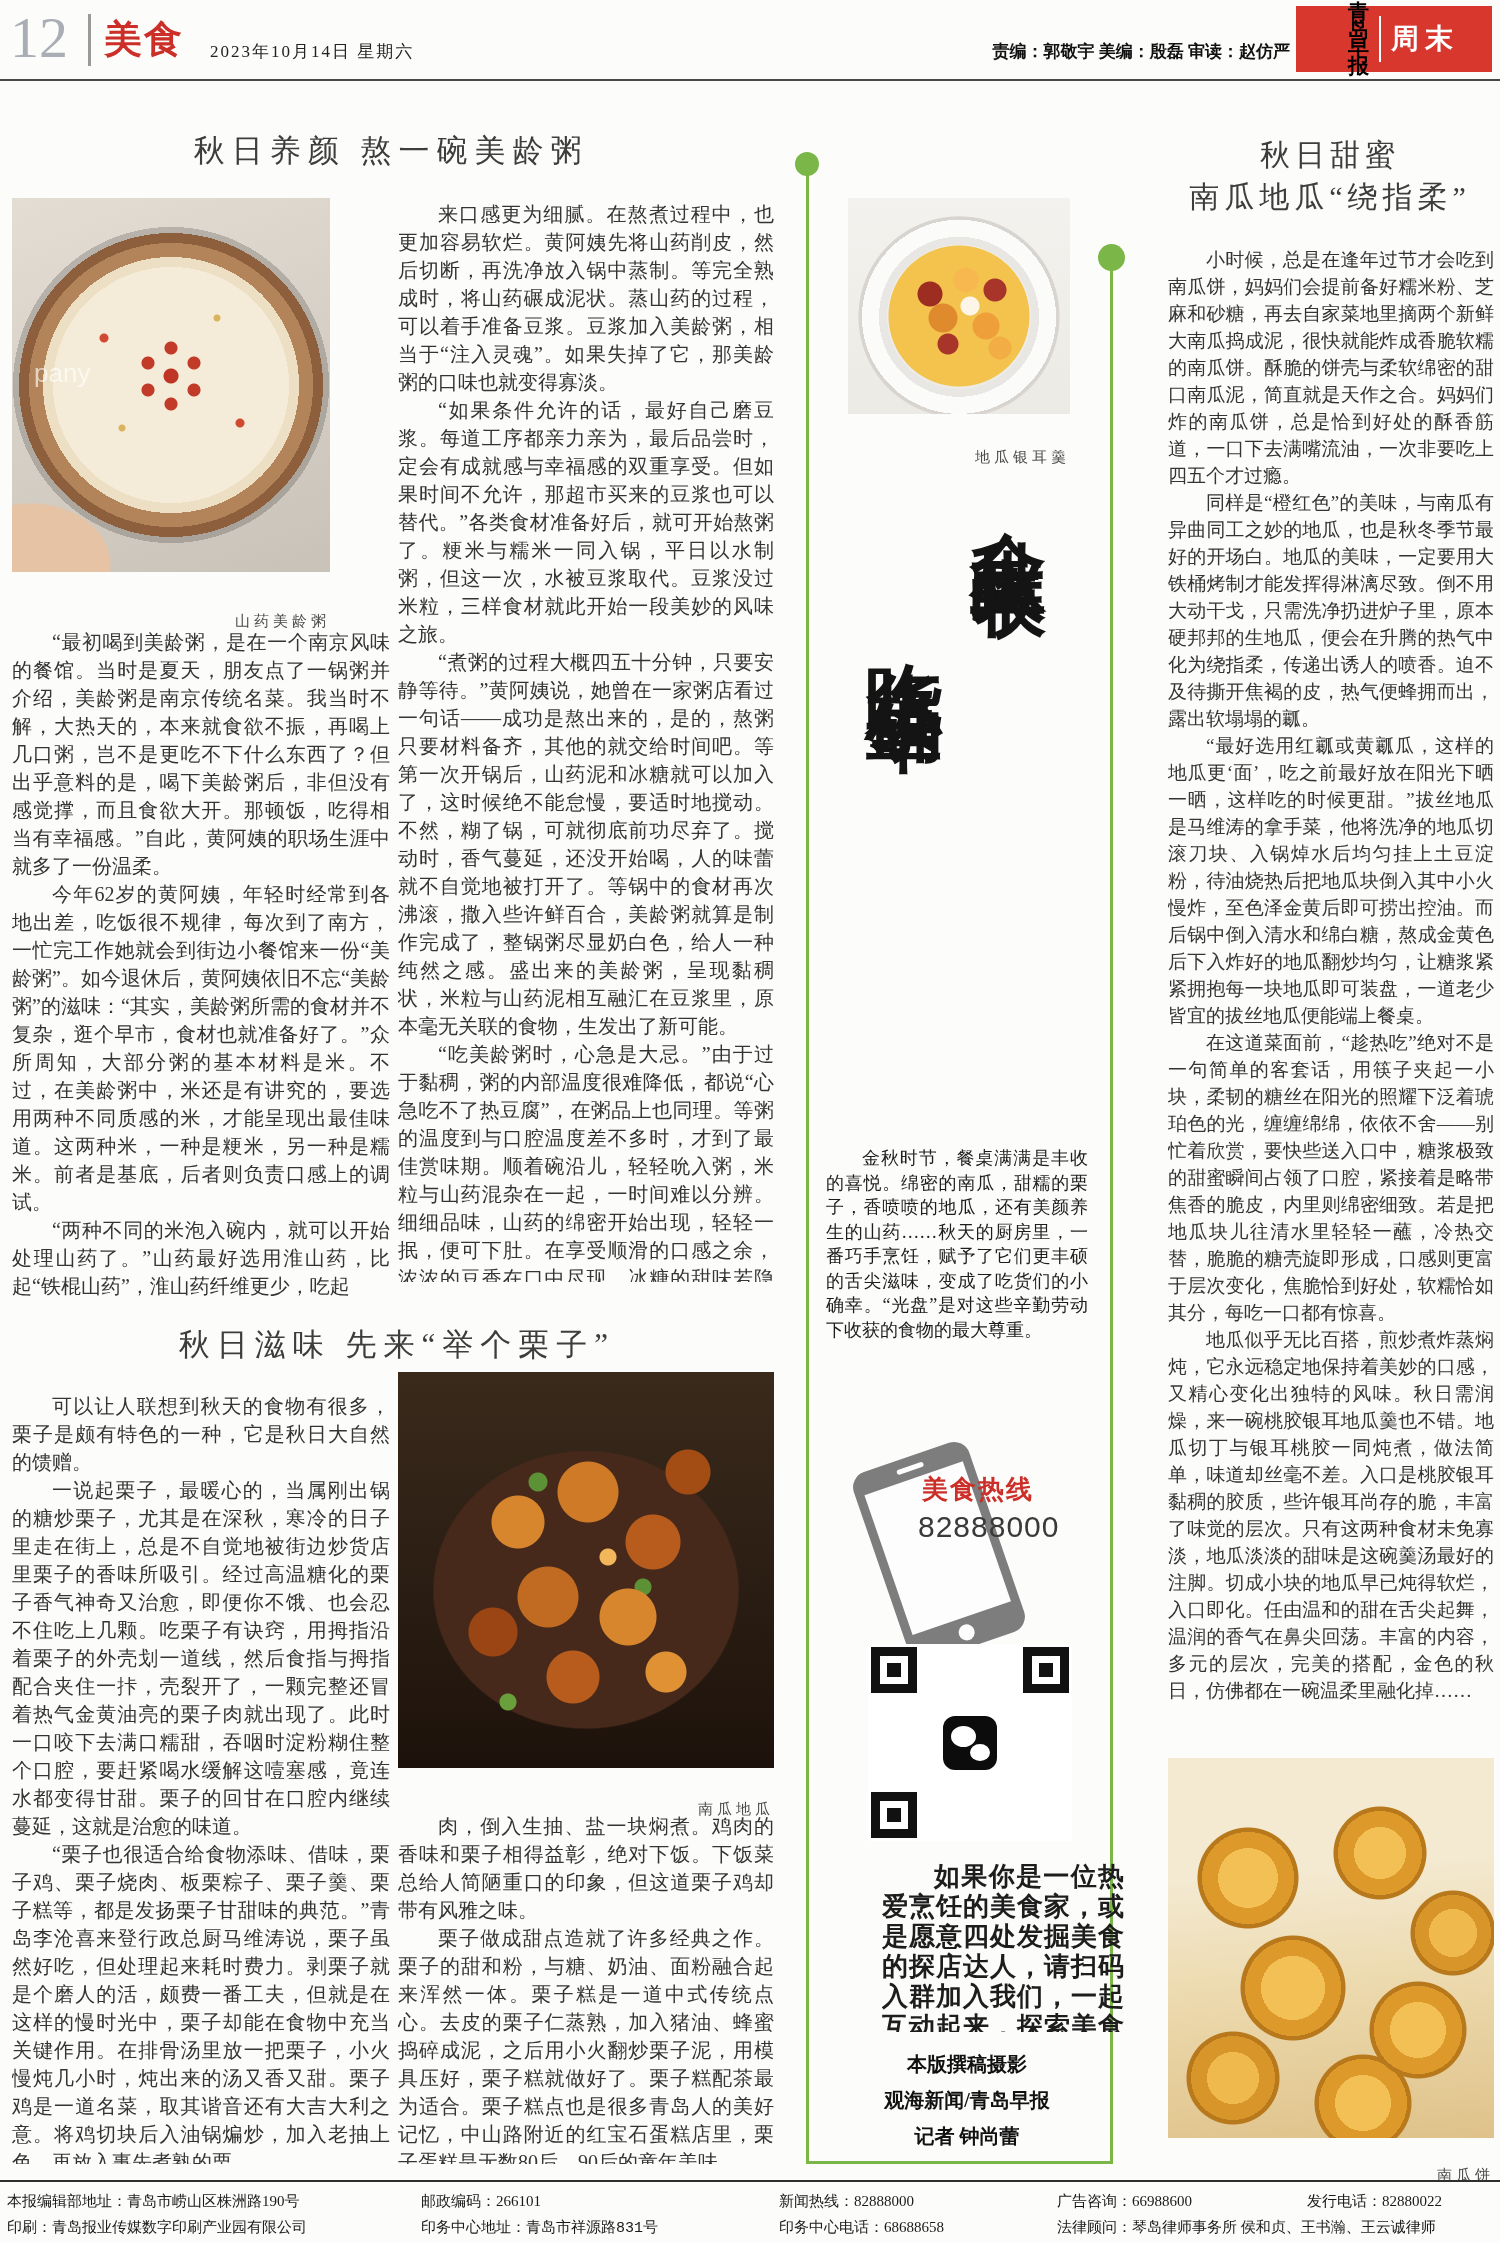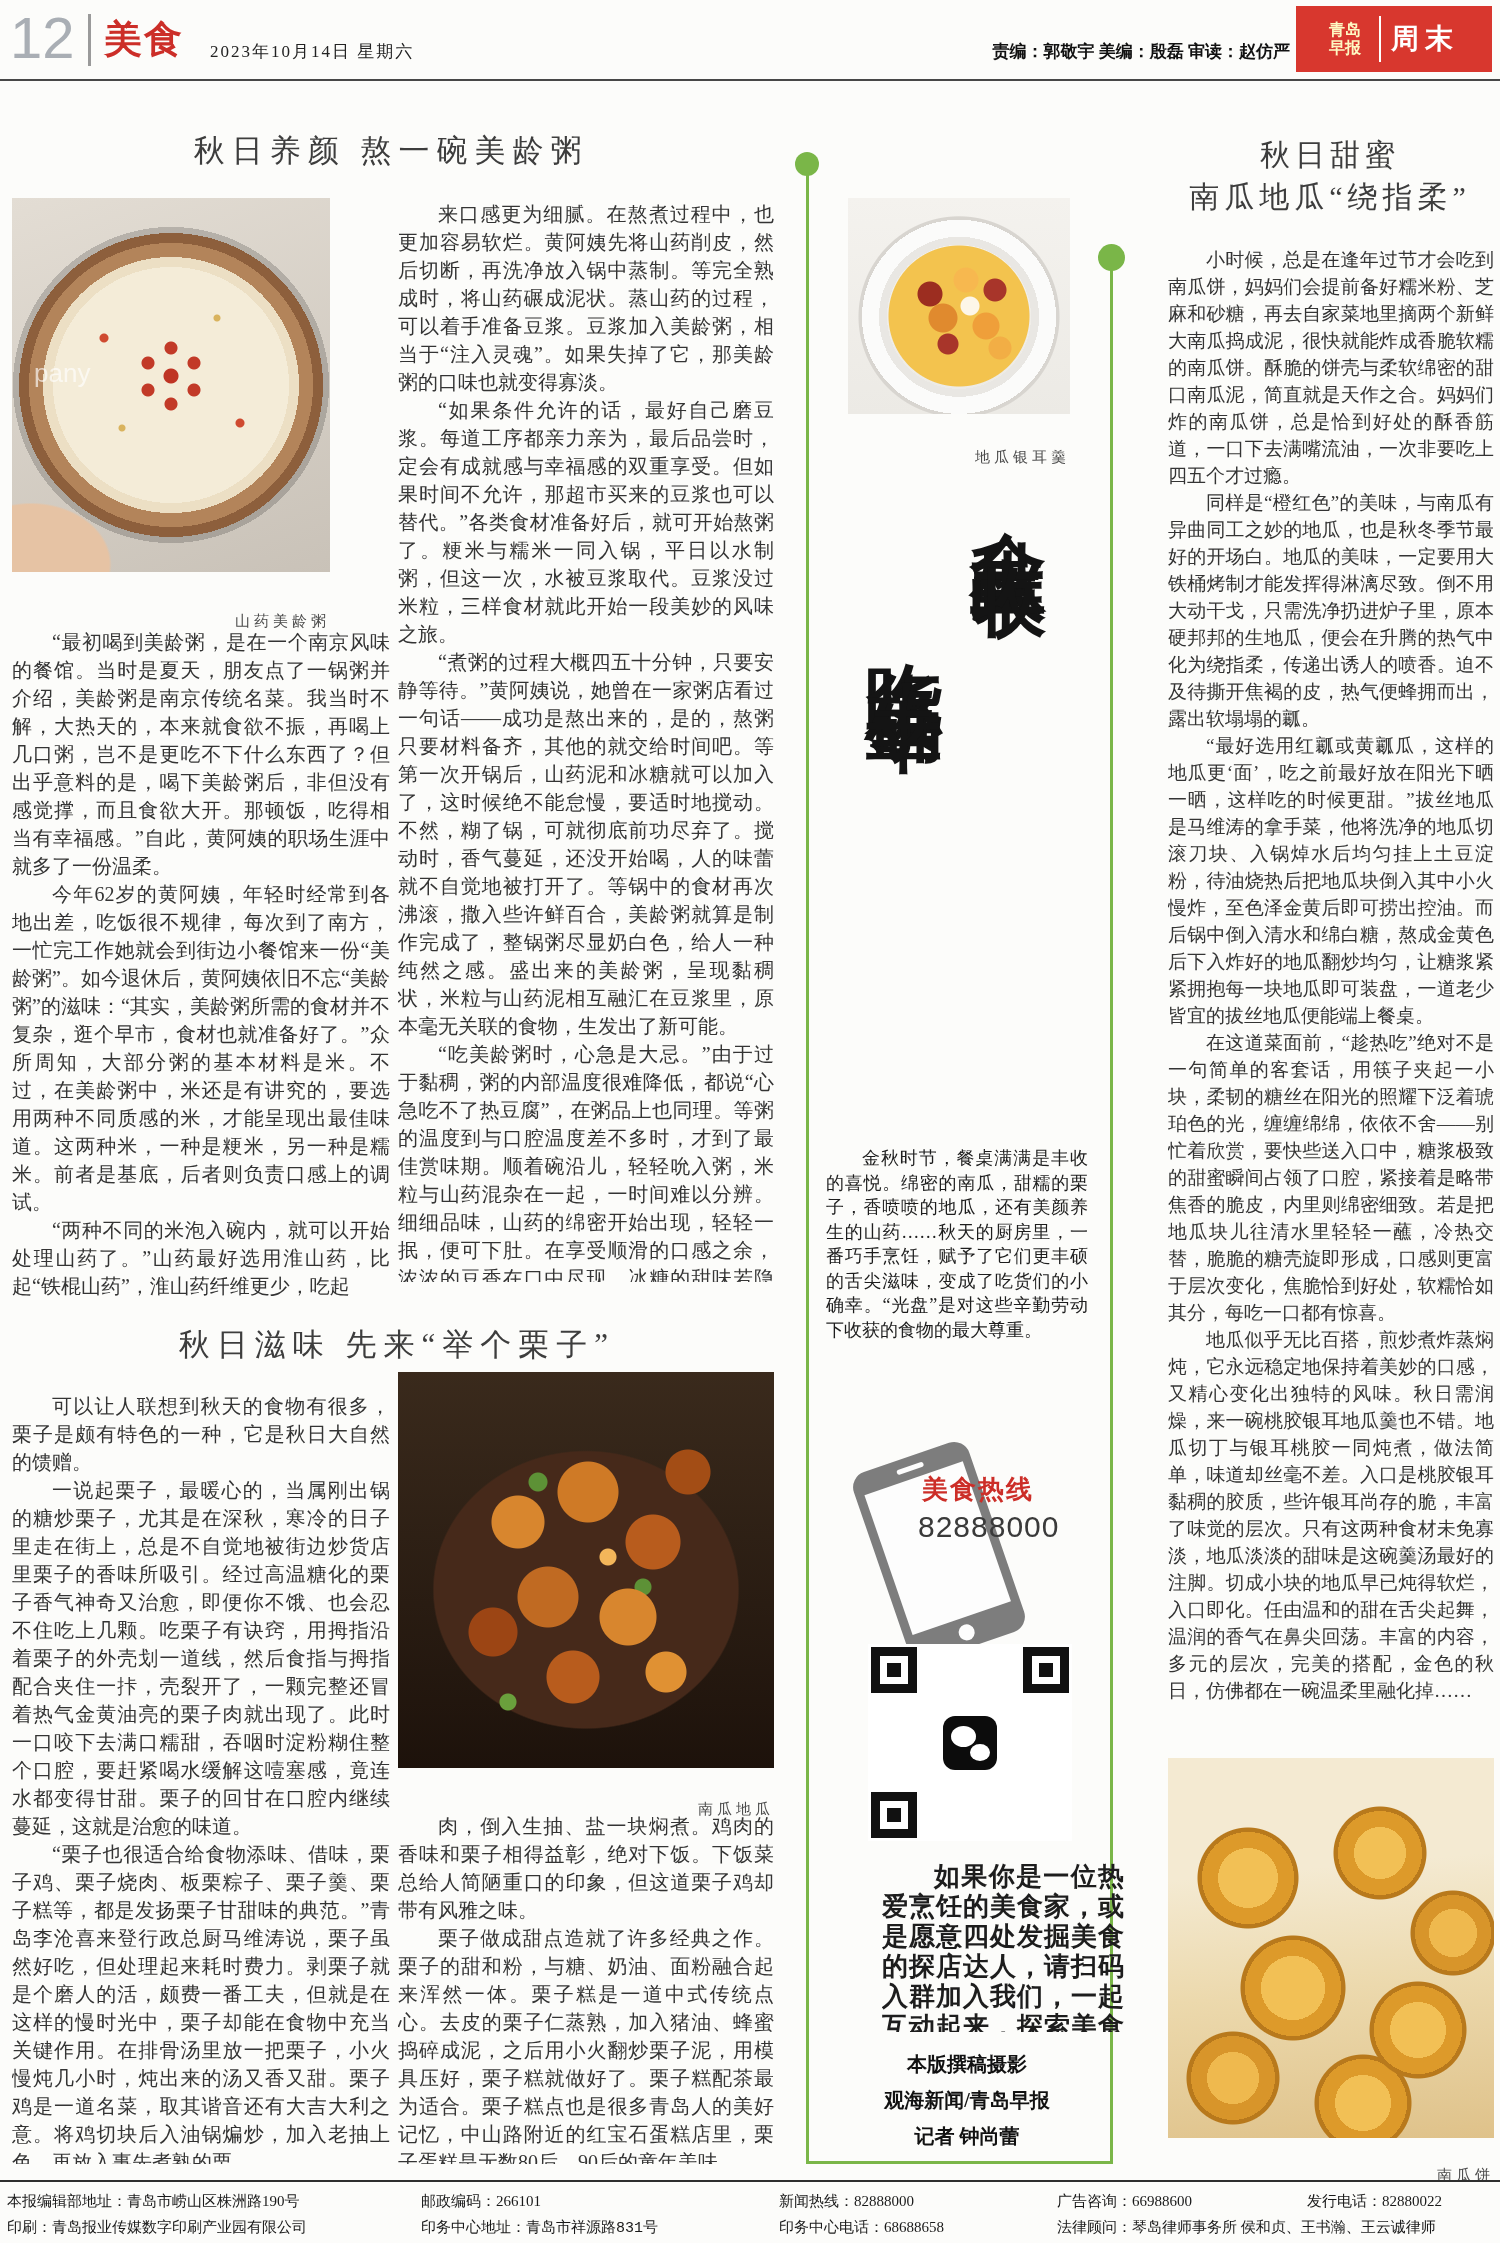--- a/index.html
+++ b/index.html
@@ -1,28 +1,28 @@
 <!DOCTYPE html>
 <html><head>
 <meta charset="utf-8">
 <style>
   html,body{margin:0;padding:0;background:#e8e8e8;}
   .page{position:relative;width:1500px;height:2243px;background:#fcfcfa;margin:0 auto;overflow:hidden;
         font-family:"Liberation Serif","DejaVu Serif",serif;color:#343434;}
   .abs{position:absolute;}
 
   
-  .page-number{left:10px;top:8px;font-size:58px;line-height:60px;color:#a9aeb4;font-family:Liberation Sans, sans-serif;font-weight:300;}
+  .page-number{left:10px;top:8px;font-size:58px;line-height:60px;color:#a9aeb4;font-family:Liberation Serif, serif;font-weight:300;}
   .header-divider{left:88px;top:14px;width:3px;height:52px;background:#9a9a9a;}
   .section-label{left:104px;top:14px;font-size:38px;font-weight:bold;color:#cc2e28;font-family:"Liberation Sans","DejaVu Sans",sans-serif;letter-spacing:2px;}
   .issue-date{left:210px;top:40px;font-size:17px;color:#222;letter-spacing:2px;}
   .editors-line{left:960px;top:40px;width:330px;font-size:17px;color:#111;font-weight:bold;text-align:right;}
   .rule-top{left:0;top:79px;width:1500px;height:2px;background:#474747;}
   .masthead{left:1296px;top:6px;width:196px;height:66px;background:#d8372e;z-index:3;display:flex;align-items:center;justify-content:center;gap:10px;}
-  .masthead-paper{color:#fef9c3;font-weight:bold;font-size:16px;line-height:18px;text-align:left;font-family:"Liberation Sans",sans-serif;}
+  .masthead-paper{color:#000000;font-weight:bold;font-size:21px;line-height:18px;text-align:right;font-family:"Liberation Sans",sans-serif;}
   .masthead-sep{width:2px;height:46px;background:#fff;}
   .masthead-edition{color:#fff;font-size:28px;font-weight:bold;letter-spacing:6px;}
 
   
   .art-title{font-size:31px;color:#3d3d3d;letter-spacing:7px;text-align:center;font-weight:500;}
   .body-text{font-size:20px;line-height:28px;text-align:justify;overflow:hidden;}
   .body-text .para{margin:0;text-indent:2em;}
   .body-sm{font-size:19px;line-height:27px;}
   .photo-caption{font-size:15px;color:#4c4c4c;letter-spacing:4px;text-align:right;padding-right:10px;margin-top:24px;}
 

